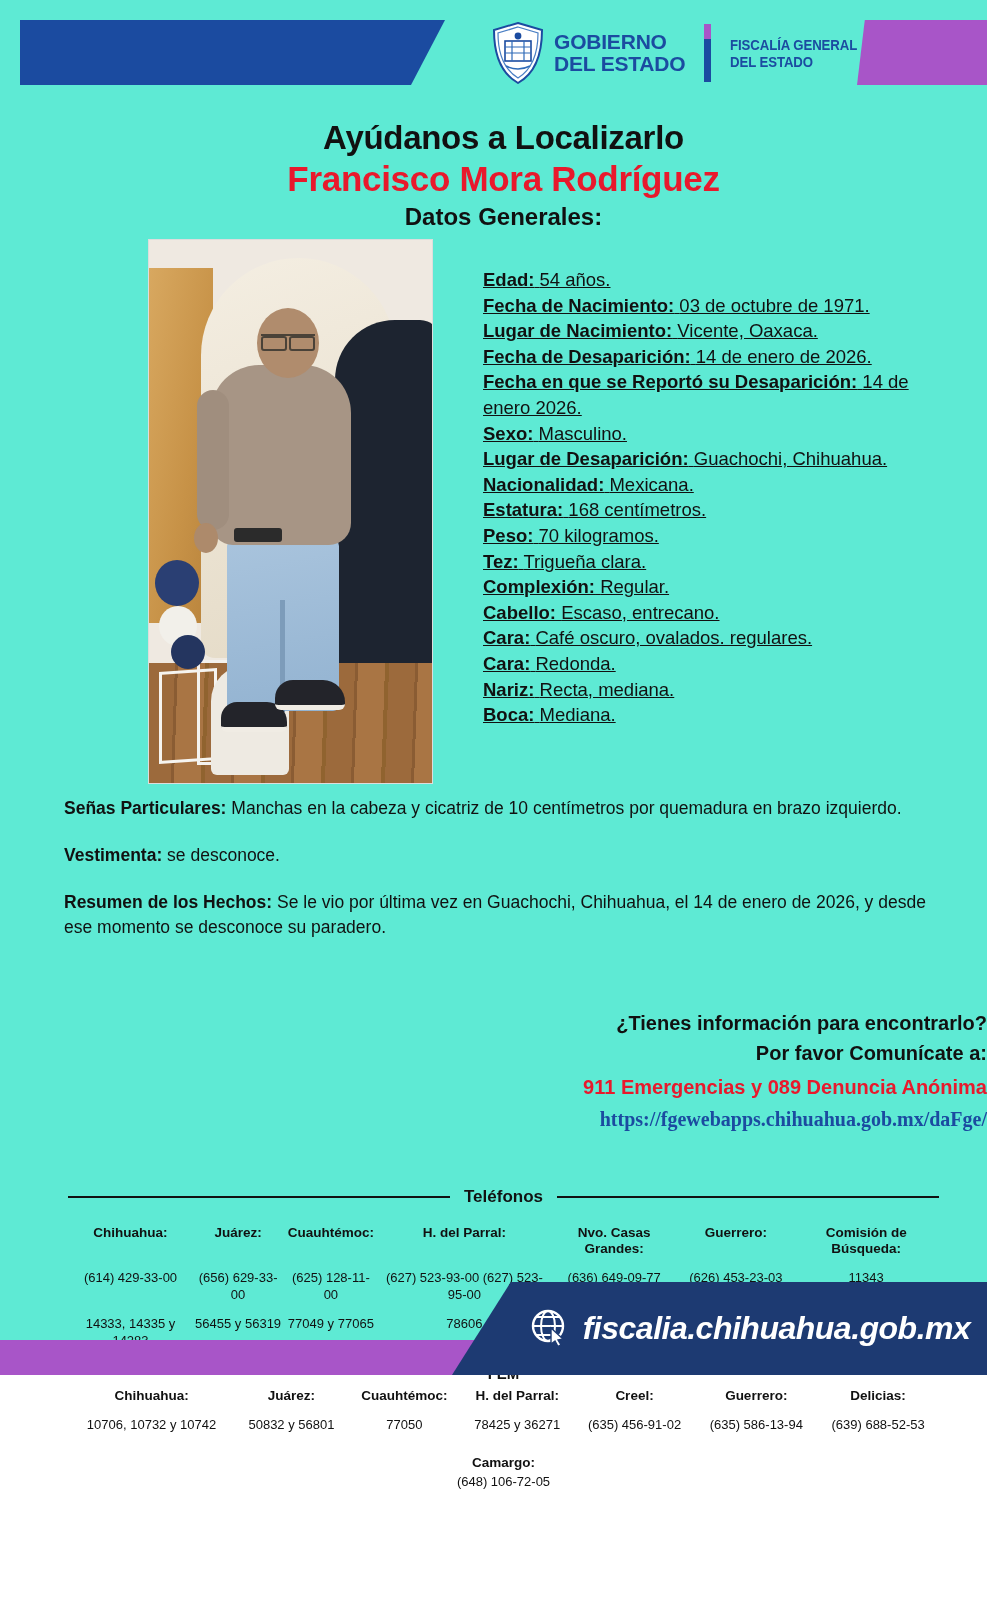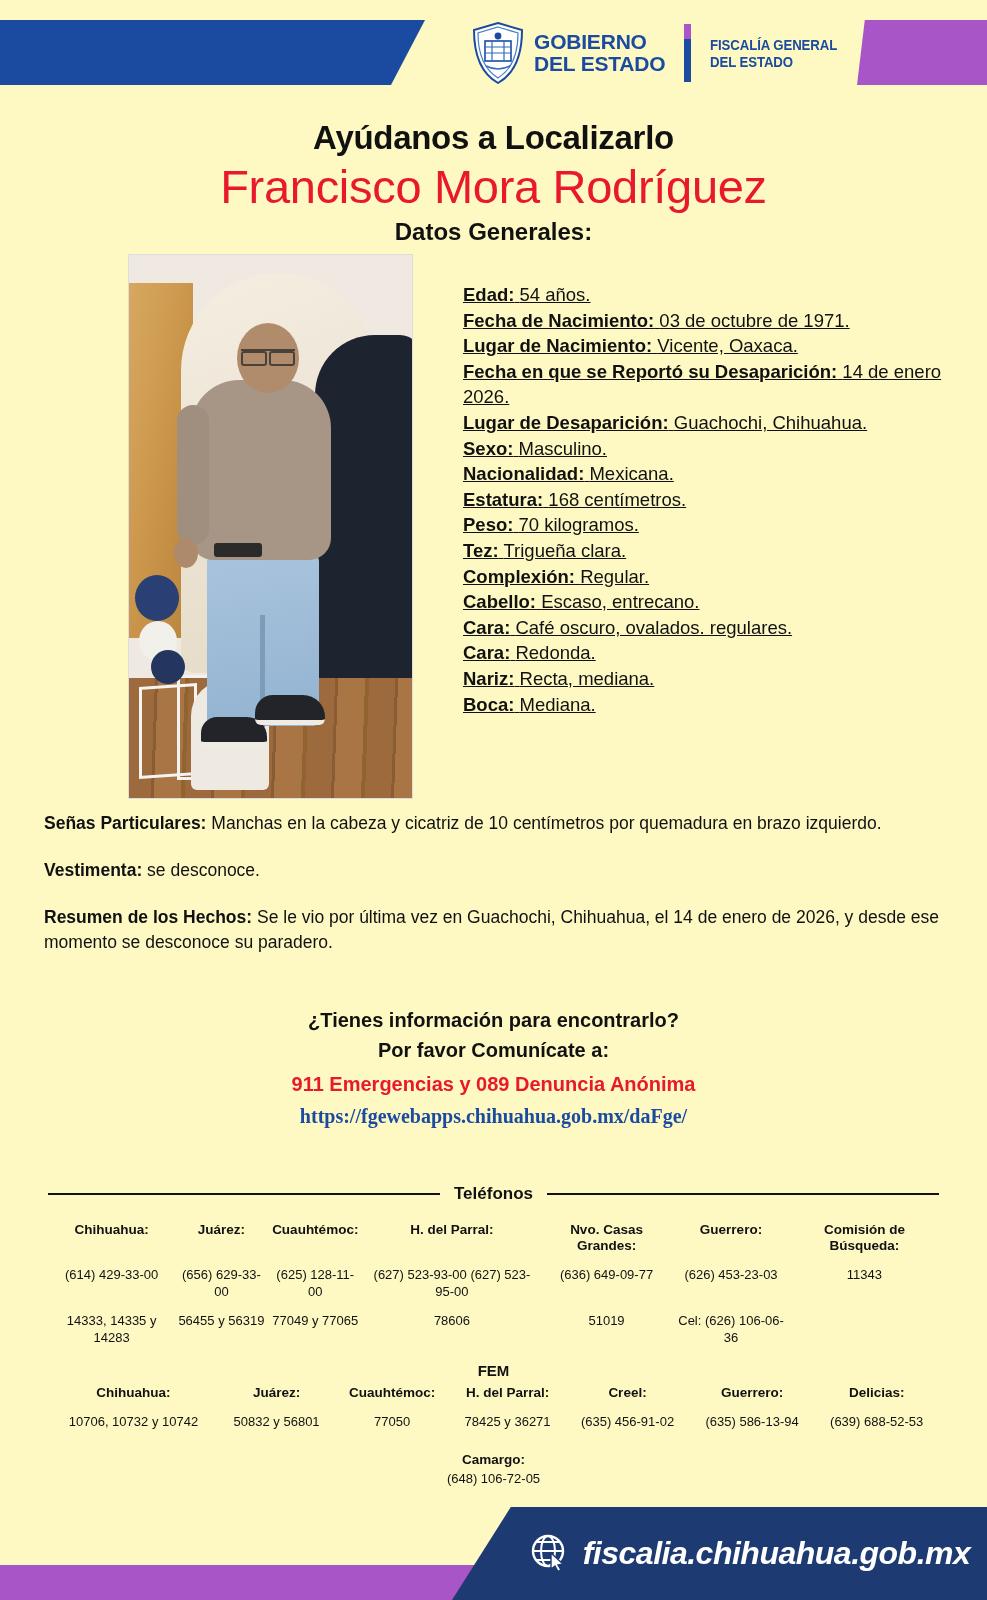--- a/index.html
+++ b/index.html
@@ -6,22 +6,23 @@
   html, body {
     width: 987px;
     height: 1600px;
     background: #ffffff;
     font-family: "Liberation Sans", sans-serif;
     overflow: hidden;
   }
   .poster {
     position: relative;
     width: 987px;
-    height: 1600px;
-    background: #fef9c3;
+    height: 1375px;
+    background: #5eead4;
+    padding-left: 20px;
   }
 
   
   .header {
     position: relative;
     height: 105px;
     width: 100%;
   }
   .header-blue-bar {
     position: absolute;
@@ -75,22 +76,22 @@
 
   
   .title-block { text-align: center; margin-top: 14px; }
   .title-help {
     font-size: 33px;
     font-weight: bold;
     color: #111111;
     letter-spacing: -0.3px;
   }
   .title-name {
-    font-size: 47px;
-    font-weight: normal;
+    font-size: 35px;
+    font-weight: bold;
     color: #e8192c;
     letter-spacing: -0.3px;
     margin-top: 2px;
   }
   .title-datos {
     font-size: 24px;
     font-weight: bold;
     color: #111111;
     margin-top: 4px;
   }
@@ -154,21 +155,21 @@
   .notes { padding: 12px 40px 0 44px; }
   .note-p {
     font-size: 17.5px;
     line-height: 25px;
     color: #111111;
     margin-bottom: 22px;
   }
   .note-p b { font-weight: bold; }
 
   
-  .contact { text-align: center; margin-top: 50px; }
+  .contact { text-align: right; margin-top: 68px; }
   .contact-q {
     font-size: 20px;
     font-weight: bold;
     color: #111111;
     line-height: 30px;
   }
   .contact-em {
     font-size: 20px;
     font-weight: bold;
     color: #e8192c;
@@ -331,23 +332,24 @@
       <div class="ph-belt"></div>
       <div class="ph-hand"></div>
       <div class="ph-head"></div>
       <div class="ph-glass"></div>
     </div>
 
     <div class="fields">
       <div class="field-line"><b>Edad:</b> <span>54 años.</span></div>
       <div class="field-line"><b>Fecha de Nacimiento:</b> <span>03 de octubre de 1971.</span></div>
       <div class="field-line"><b>Lugar de Nacimiento:</b> <span>Vicente, Oaxaca.</span></div>
+      <div class="field-line"><b>Fecha de Desaparición:</b> <span>14 de enero de 2026.</span></div>
       <div class="field-line"><b>Fecha en que se Reportó su Desaparición:</b> <span>14 de enero 2026.</span></div>
+      <div class="field-line"><b>Sexo:</b> <span>Masculino.</span></div>
       <div class="field-line"><b>Lugar de Desaparición:</b> <span>Guachochi, Chihuahua.</span></div>
-      <div class="field-line"><b>Sexo:</b> <span>Masculino.</span></div>
       <div class="field-line"><b>Nacionalidad:</b> <span>Mexicana.</span></div>
       <div class="field-line"><b>Estatura:</b> <span>168 centímetros.</span></div>
       <div class="field-line"><b>Peso:</b> <span>70 kilogramos.</span></div>
       <div class="field-line"><b>Tez:</b> <span>Trigueña clara.</span></div>
       <div class="field-line"><b>Complexión:</b> <span>Regular.</span></div>
       <div class="field-line"><b>Cabello:</b> <span>Escaso, entrecano.</span></div>
       <div class="field-line"><b>Cara:</b> <span>Café oscuro, ovalados. regulares.</span></div>
       <div class="field-line"><b>Cara:</b> <span>Redonda.</span></div>
       <div class="field-line"><b>Nariz:</b> <span>Recta, mediana.</span></div>
       <div class="field-line"><b>Boca:</b> <span>Mediana.</span></div>

